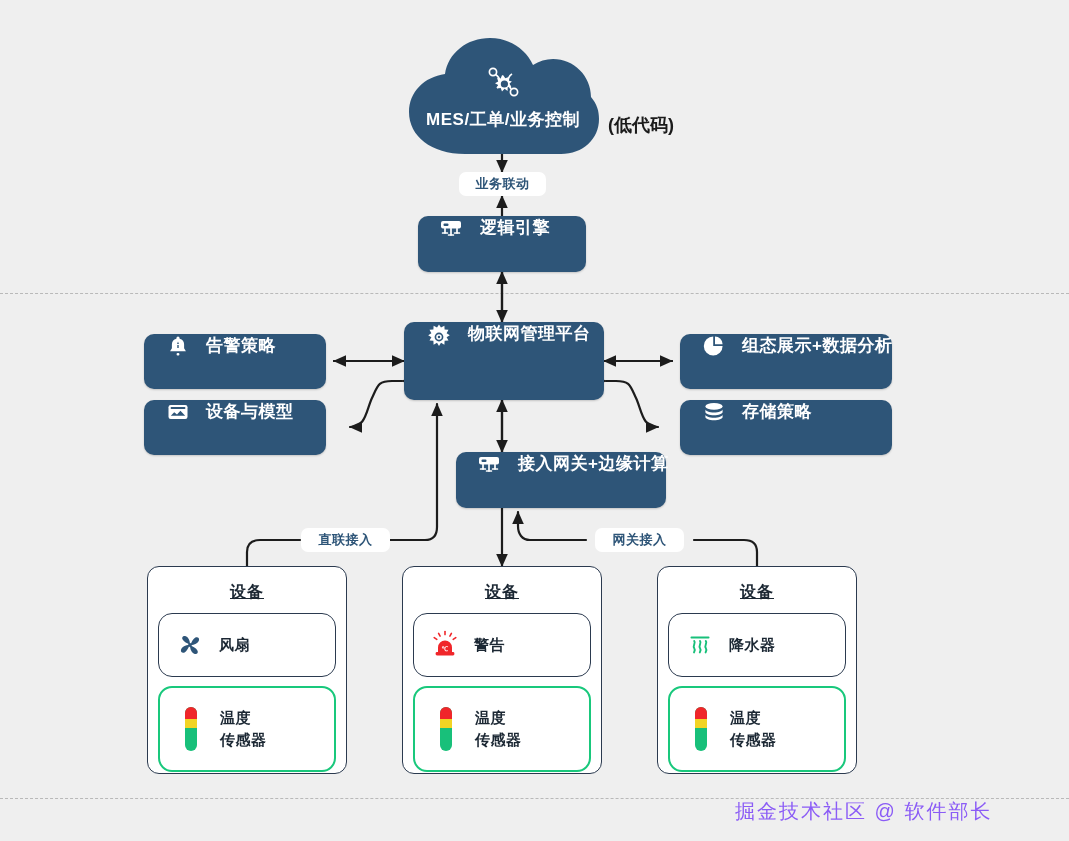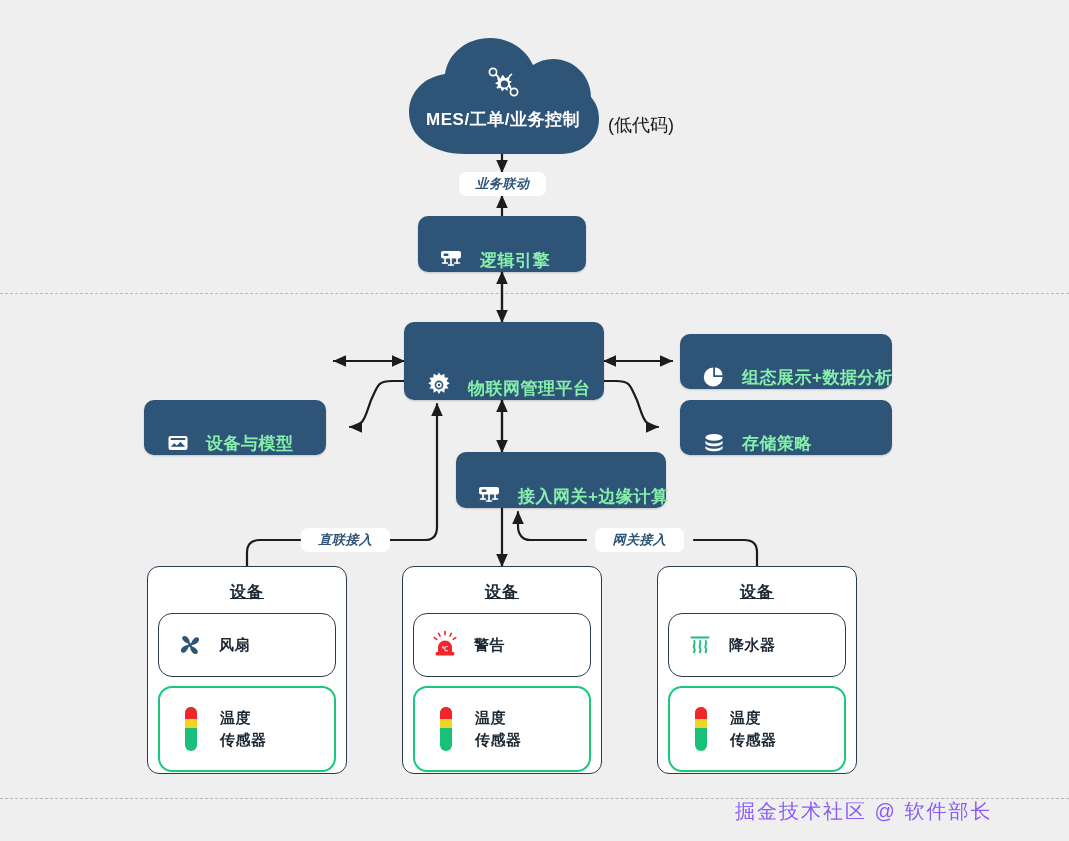--- a/index.html
+++ b/index.html
@@ -11,50 +11,49 @@
     -webkit-font-smoothing:antialiased;
   }
   #stage{position:absolute;left:0;top:0;width:1069px;height:652px;}
   #wires{position:absolute;left:0;top:0;width:1069px;height:841px;pointer-events:none;}
 
   
   .node{
     position:absolute;
     background:#2e5578;
     border-radius:10px;
-    display:flex;align-items:flex-end;
-    color:#86efac;
+    display:flex;align-items:flex-start;
+    color:#ffffff;
     box-shadow:0 1px 2px rgba(0,0,0,.18);
     box-sizing:border-box;
   }
   .node .ico{flex:0 0 auto;display:flex;align-items:center;justify-content:center;}
   .node .lbl{
     font-size:17px;font-weight:700;letter-spacing:.5px;white-space:nowrap;
   }
 
   
   #cloud{position:absolute;left:403px;top:36px;width:200px;height:124px;}
   #cloud svg{position:absolute;left:0;top:0;}
   #cloud .cloud-ico{position:absolute;left:78px;top:26px;width:44px;height:44px;}
   #cloud .cloud-label{
     position:absolute;left:0;top:72px;width:200px;text-align:center;
     color:#fff;font-size:17px;font-weight:700;letter-spacing:.5px;white-space:nowrap;
   }
   #lowcode{
     position:absolute;left:608px;top:113px;
-    font-size:18px;font-weight:400;color:#1b1b1b;white-space:nowrap;
+    font-size:18px;font-weight:700;color:#1b1b1b;white-space:nowrap;
   }
 
   
   .edge-label{
     position:absolute;background:#ffffff;border-radius:7px;
     color:#2e5578;font-size:13px;font-weight:700;letter-spacing:.5px;
     display:flex;align-items:center;justify-content:center;white-space:nowrap;
     box-sizing:border-box;
-    font-style:italic;
   }
 
   
   .device-card{
     position:absolute;width:200px;height:208px;
     background:#ffffff;border:1.6px solid #2b3a4f;border-radius:12px;
     box-sizing:border-box;padding:9px 10px 10px 10px;
   }
   .device-card .dev-title{
     text-align:center;font-size:16px;font-weight:700;color:#1b2733;
@@ -184,20 +183,30 @@
         </g>
         <circle cx="15" cy="15" r="4.4" fill="#2e5578"></circle>
         <g fill="none" stroke="#ffffff" stroke-width="1.5">
           <circle cx="15" cy="15" r="2.0"></circle>
         </g>
       </svg>
     </span>
     <span class="lbl" style="margin-left:14px;">物联网管理平台</span>
   </div>
 
+  <div class="node" style="left:144px;top:334px;width:182px;height:55px;padding-left:22px;">
+    <span class="ico">
+      <svg width="24" height="24" viewBox="0 0 24 24">
+        <path fill="#ffffff" d="M12,2.6 a1.6,1.6 0 0 1 1.6,1.6 v0.5 a6.1,6.1 0 0 1 4.5,5.9 v3.7 l1.8,3.0 h-15.8 l1.8,-3.0 v-3.7 a6.1,6.1 0 0 1 4.5,-5.9 v-0.5 a1.6,1.6 0 0 1 1.6,-1.6 z"></path>
+        <rect x="10.6" y="19" width="2.8" height="2.6" rx="1.1" fill="#ffffff"></rect>
+        <path fill="#2e5578" d="M12,7.6 l0.95,2.5 h-1.9 z M11.3,10.9 h1.4 v3.1 h-1.4 z"></path>
+      </svg>
+    </span>
+    <span class="lbl" style="margin-left:16px;">告警策略</span>
+  </div>
 
   <div class="node" style="left:144px;top:400px;width:182px;height:55px;padding-left:22px;">
     <span class="ico">
       <svg width="24" height="24" viewBox="0 0 24 24">
         <rect x="2.5" y="5" width="19" height="14" rx="2.2" fill="#ffffff"></rect>
         <rect x="4.6" y="7" width="14.8" height="2.0" rx="0.8" fill="#2e5578"></rect>
         <path d="M4.8,15.8 L8.2,12.2 L11.0,14.6 L14.4,10.8 L19.2,15.8 Z" fill="#2e5578"></path>
       </svg>
     </span>
     <span class="lbl" style="margin-left:16px;">设备与模型</span>

